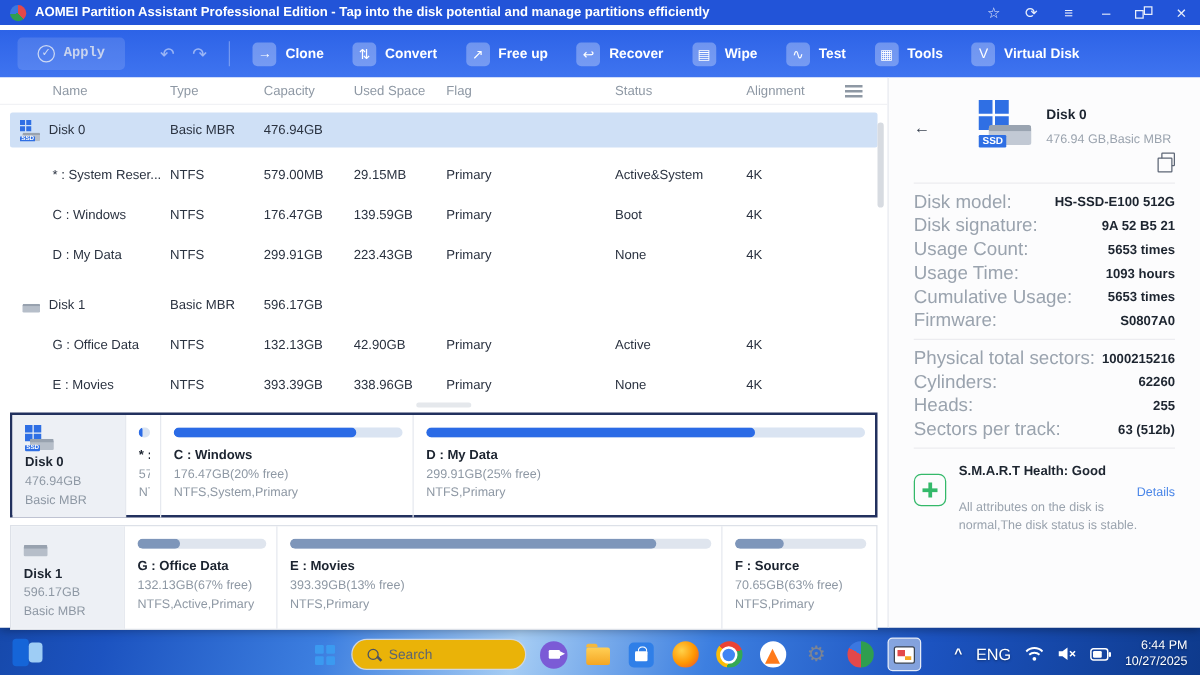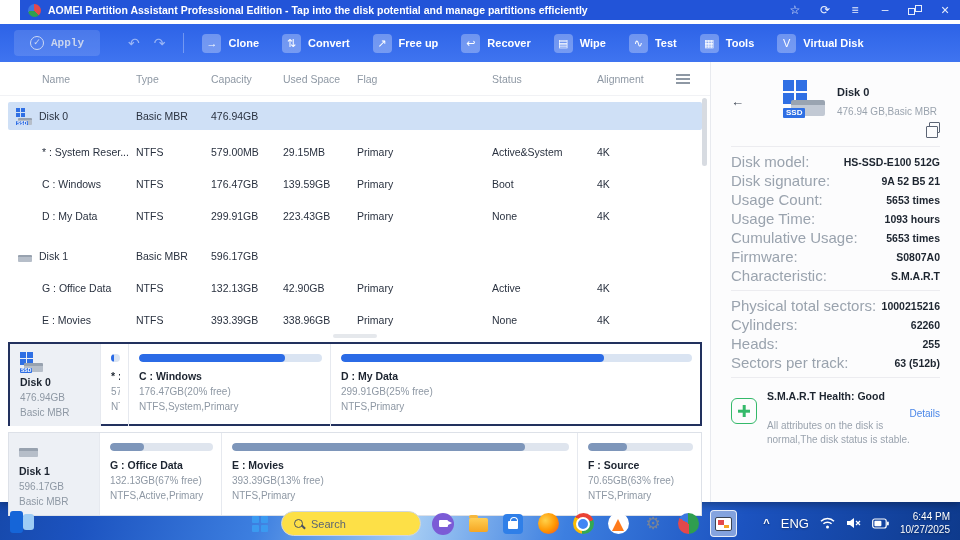--- a/index.html
+++ b/index.html
@@ -3,21 +3,21 @@
 <meta charset="utf-8">
 <style>
   * { margin:0; padding:0; box-sizing:border-box; }
   html,body { width:960px; height:540px; overflow:hidden; font-family:"Liberation Sans", sans-serif; }
   body { position:relative; background:linear-gradient(105deg,#0e3a8c 0%,#1c53c0 20%,#3d7fe0 36%,#a6cdf4 50%,#3d7fe0 64%,#1c53c0 80%,#0e3a8c 100%); }
 
   
   .app { position:absolute; top:0; left:0; width:960px; height:502px; background:#fff; box-shadow:0 2px 8px rgba(0,0,0,.35); }
 
   
-  .titlebar { position:absolute; top:0; left:0; right:0; height:20px; background:#2254d8; display:flex; align-items:center; padding:0 8px;margin-left:20px; }
+  .titlebar { position:absolute; top:0; left:0; right:0; height:20px; background:#2254d8; display:flex; align-items:center; padding:0 8px; }
   .app-logo { width:13px; height:13px; border-radius:50%; background:conic-gradient(#e3484b 0 140deg, #2f9e4f 140deg 260deg, #3b77e0 260deg 360deg); margin-right:7px; flex:0 0 auto; }
   .title-text { color:#fff; font-size:10.5px; font-weight:bold; white-space:nowrap; overflow:hidden; flex:1; }
   .win-ctrls { display:flex; align-items:center; gap:16px; color:#e8eefb; font-size:12px; margin-left:8px; }
   .win-ctrls .wc { width:14px; text-align:center; cursor:default; line-height:14px; }
   .wc-restore { position:relative; width:10px; height:10px; }
   .wc-restore i { position:absolute; border:1px solid #e8eefb; width:7px; height:7px; display:block; }
   .wc-restore i.b { left:0; bottom:0; background:#2254d8; }
   .wc-restore i.f { right:0; top:0; }
 
   
@@ -26,21 +26,21 @@
   .apply-check { width:14px; height:14px; border:1.4px solid #cdd9f4; border-radius:50%; color:#cdd9f4; font-size:9px; line-height:11px; text-align:center; }
   .apply-label { color:#c9d4ee; font-size:11px; font-weight:bold;font-family:Liberation Mono, monospace; }
   .undo-redo { display:flex; gap:14px; color:rgba(255,255,255,.5); font-size:14px; margin-right:18px; }
   .tb-divider { width:1px; height:20px; background:rgba(255,255,255,.3); margin-right:18px; }
   .tb-btn { display:flex; align-items:center; gap:7px; margin-right:23px; cursor:default; }
   .tb-ico { width:19px; height:19px; border-radius:4px; background:rgba(255,255,255,.3); color:#fff; font-size:11px; display:flex; align-items:center; justify-content:center; }
   .tb-label { color:#fff; font-size:11px; font-weight:bold; white-space:nowrap; }
 
   
   .left-sec { position:absolute; top:62px; left:0; width:710px; bottom:0; background:#fff; }
-  .tbl-head { display:grid; grid-template-columns:120px 75px 72px 74px 135px 105px 1fr 24px; padding:0 10px 0 16px; height:34px; align-items:center; color:#8e98a4; font-size:10.5px; border-bottom:1px solid #f1f2f5; }
+  .tbl-head { display:grid; grid-template-columns:120px 75px 72px 74px 135px 105px 1fr 24px; padding:0 10px 0 16px; height:22px; align-items:center; color:#8e98a4; font-size:10.5px; border-bottom:1px solid #f1f2f5; }
   .tbl-head .c-name { padding-left:26px; }
   .col-ico { width:14px; height:10px; border-top:2px solid #8e98a4; border-bottom:2px solid #8e98a4; position:relative; }
   .col-ico:after { content:""; position:absolute; top:2px; left:0; right:0; height:2px; background:#8e98a4; }
 
   .tbl-row { display:grid; grid-template-columns:120px 75px 72px 74px 135px 105px 1fr; padding:16px 16px; height:28px; align-items:center; color:#2a3240; font-size:10.5px; }
   .tbl-row.sel { background:#cfe0f6; border-radius:2px; margin:0 8px; padding:0 8px; }
   .tbl-row .name-cell { display:flex; align-items:center; gap:5px; white-space:nowrap; overflow:hidden; }
   .tbl-row .part-indent { padding-left:26px; }
   .row-gap { height:8px; }
   .rows-wrap { padding-top:6px; }
@@ -104,21 +104,21 @@
   
   .taskbar { position:absolute; left:0; bottom:0; width:960px; height:34px; display:flex; align-items:center; }
   .widgets-btn { position:absolute; left:10px; top:5px; width:24px; height:22px; }
   .widgets-btn i { position:absolute; border-radius:3px; }
   .widgets-btn .w1 { left:0; top:0; width:13px; height:22px; background:#1565d8; }
   .widgets-btn .w2 { right:0; top:3px; width:11px; height:16px; background:#9ecdf5; }
   .tb-center { position:absolute; left:248px; top:4px; display:flex; align-items:center; gap:9px; }
   .start-btn { width:24px; height:24px; display:flex; align-items:center; justify-content:center; }
   .start-logo { width:16px; height:16px; display:grid; grid-template-columns:7px 7px; grid-template-rows:7px 7px; gap:2px; }
   .start-logo i { background:#3b9af0; border-radius:1px; }
-  .search-pill { width:140px; height:25px; background:#fde047; border:1px solid #cfd6e0; border-radius:13px; display:flex; align-items:center; gap:8px; padding:4px 12px; }
+  .search-pill { width:140px; height:25px; background:#eab308; border:1px solid #cfd6e0; border-radius:13px; display:flex; align-items:center; gap:8px; padding:4px 12px; }
   .mag-ico { width:9px; height:9px; border:1.6px solid #4a5261; border-radius:50%; position:relative; }
   .mag-ico:after { content:""; position:absolute; width:5px; height:1.6px; background:#4a5261; transform:rotate(45deg); right:-4px; bottom:-1px; }
   .search-text { font-size:11px; color:#5c6573; }
   .task-ico { width:26px; height:26px; border-radius:5px; display:flex; align-items:center; justify-content:center; position:relative; }
   .chat-ico { width:22px; height:22px; border-radius:50%; background:#7b5bd6; display:flex; align-items:center; justify-content:center; }
   .chat-ico .cam { width:9px; height:7px; background:#fff; border-radius:1px; position:relative; }
   .chat-ico .cam:after { content:""; position:absolute; right:-4px; top:1px; border-left:4px solid #fff; border-top:2.5px solid transparent; border-bottom:2.5px solid transparent; }
   .folder-ico { width:19px; height:14px; background:linear-gradient(#ffcf55,#f5a623); border-radius:2px; position:relative; margin-top:3px; }
   .folder-ico:before { content:""; position:absolute; top:-3px; left:0; width:9px; height:3px; background:#f5b83d; border-radius:2px 2px 0 0; }
   .store-ico { width:20px; height:20px; background:#2f7fe8; border-radius:4px; position:relative; }
@@ -429,24 +429,20 @@
           <span class="prop-value">1093 hours</span>
         </div>
       <div class="prop-row">
           <span class="prop-label">Cumulative Usage:</span>
           <span class="prop-value">5653 times</span>
         </div>
       <div class="prop-row">
           <span class="prop-label">Firmware:</span>
           <span class="prop-value">S0807A0</span>
         </div>
-      <div class="prop-row">
-          <span class="prop-label">Characteristic:</span>
-          <span class="prop-value">S.M.A.R.T</span>
-        </div>
     </div>
     <div class="rp-div"></div>
     <div class="prop-list">
       <div class="prop-row">
           <span class="prop-label">Physical total sectors:</span>
           <span class="prop-value">1000215216</span>
         </div>
       <div class="prop-row">
           <span class="prop-label">Cylinders:</span>
           <span class="prop-value">62260</span>

